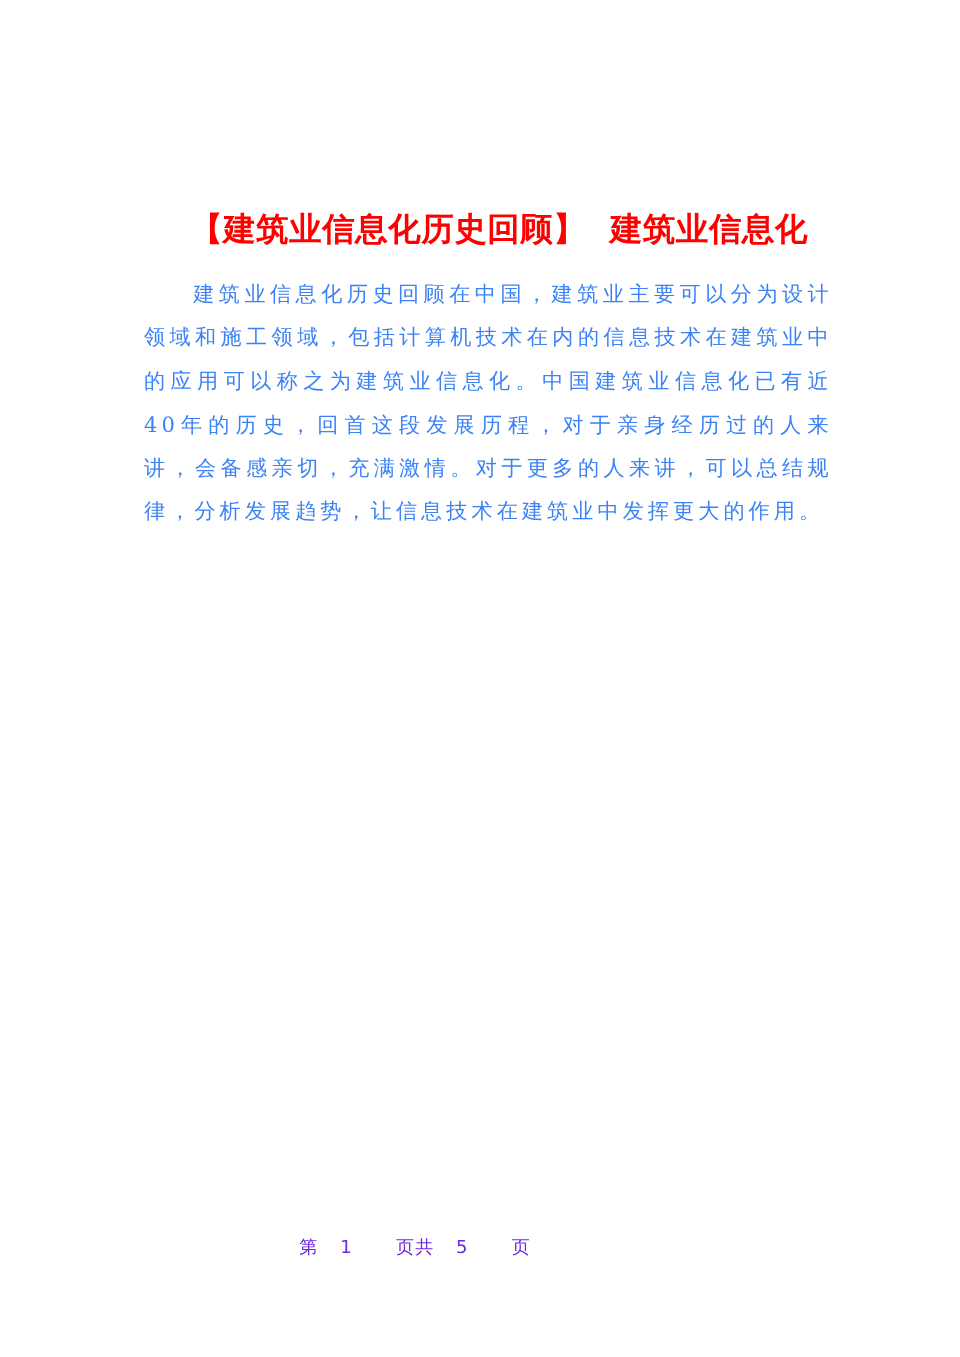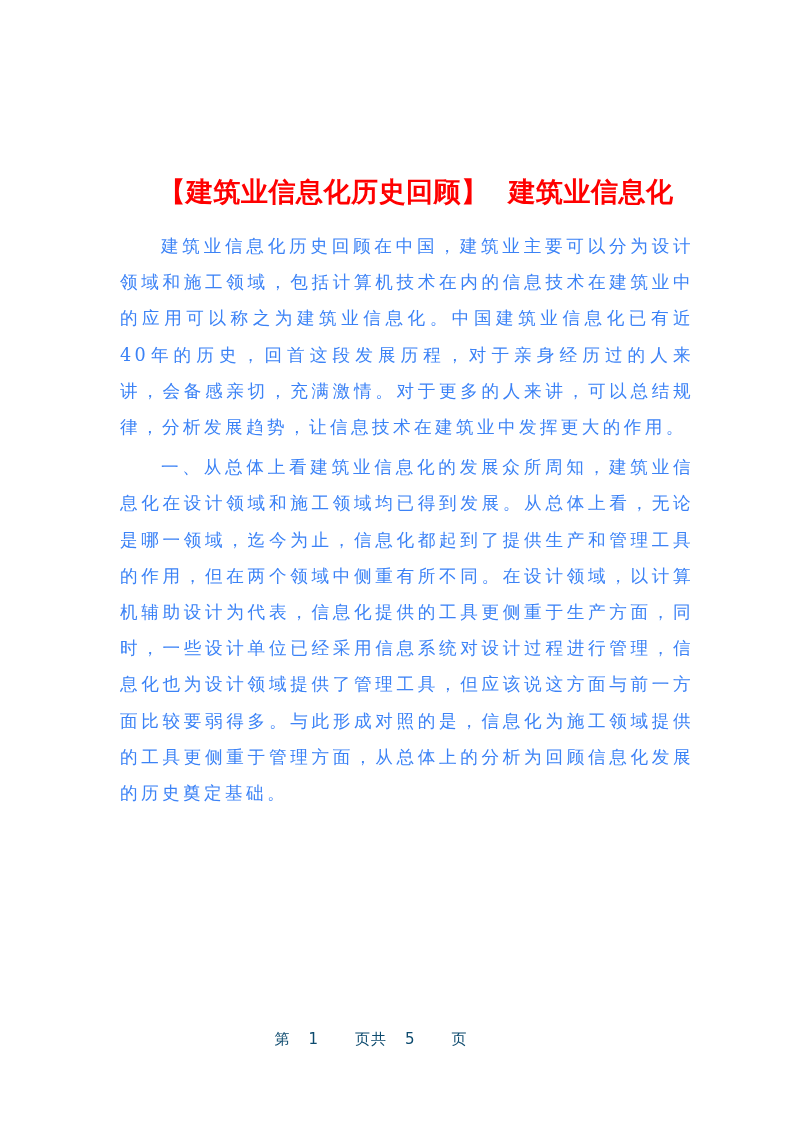--- a/index.html
+++ b/index.html
@@ -55,37 +55,35 @@
       margin-top: 10px;
     }
     .para.p2 { margin-top: 4px; }
     .para.p3 { margin-top: 9px; }
     .footer {
       position: absolute;
       left: 0;
       top: 1029px;
       width: 692px;
       text-align: center;
-      color: #0c4a6e;
+      color: #6d28d9;
       font-family: "DejaVu Sans", "Liberation Sans", sans-serif;
       font-size: 15px;
       line-height: 20px;
       letter-spacing: 1px;
-      padding-left: 25px;
     }
     .footer span { display: inline-block; }
     .footer .gap { width: 18px; }
   </style>
 </head>
 <body>
 
 <div class="page">
   <div class="doc-title">【建筑业信息化历史回顾】  建筑业信息化</div>
 
   <div class="body-text">
     <p class="para p1">建筑业信息化历史回顾在中国，建筑业主要可以分为设计领域和施工领域，包括计算机技术在内的信息技术在建筑业中的应用可以称之为建筑业信息化。中国建筑业信息化已有近40年的历史，回首这段发展历程，对于亲身经历过的人来讲，会备感亲切，充满激情。对于更多的人来讲，可以总结规律，分析发展趋势，让信息技术在建筑业中发挥更大的作用。</p>
-    <p class="para p2">一、从总体上看建筑业信息化的发展众所周知，建筑业信息化在设计领域和施工领域均已得到发展。从总体上看，无论是哪一领域，迄今为止，信息化都起到了提供生产和管理工具的作用，但在两个领域中侧重有所不同。在设计领域，以计算机辅助设计为代表，信息化提供的工具更侧重于生产方面，同时，一些设计单位已经采用信息系统对设计过程进行管理，信息化也为设计领域提供了管理工具，但应该说这方面与前一方面比较要弱得多。与此形成对照的是，信息化为施工领域提供的工具更侧重于管理方面，从总体上的分析为回顾信息化发展的历史奠定基础。</p>
   </div>
 
   <div class="footer">
     <span>第</span><span class="gap"></span><span>1</span><span class="gap"></span><span class="gap"></span><span>页共</span><span class="gap"></span><span>5</span><span class="gap"></span><span class="gap"></span><span>页</span>
   </div>
 </div>
 
 </body></html>

